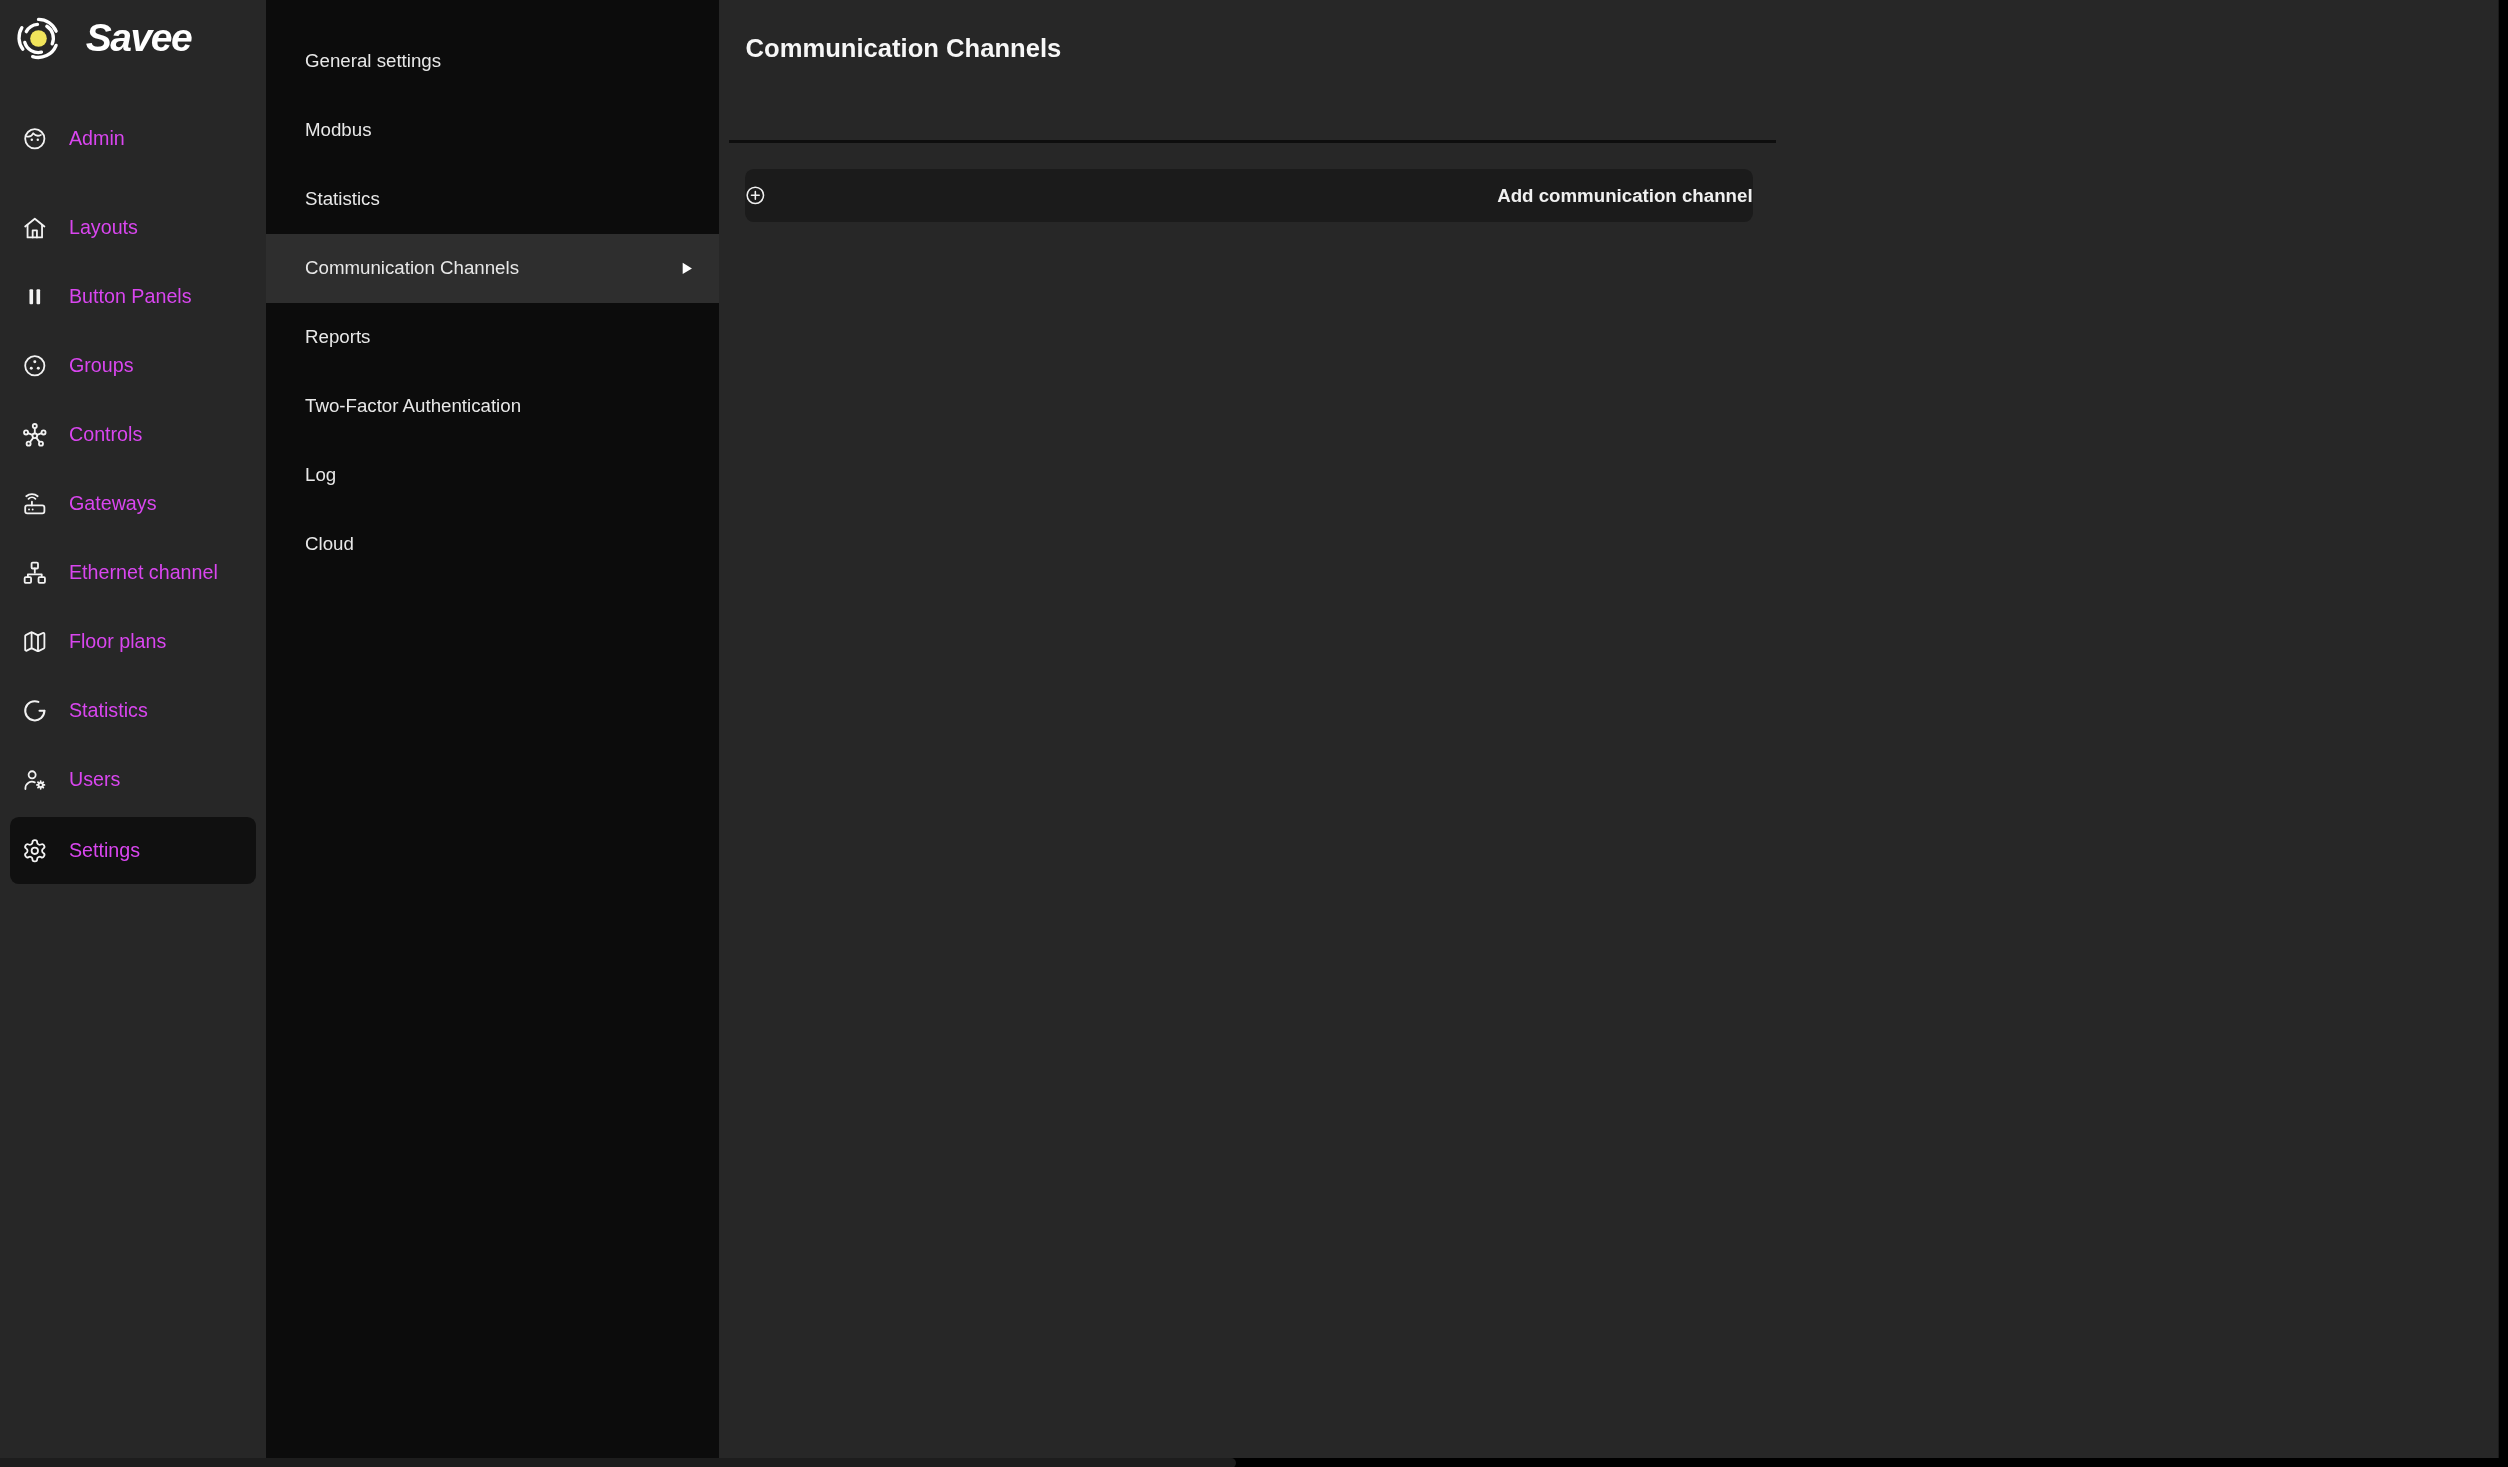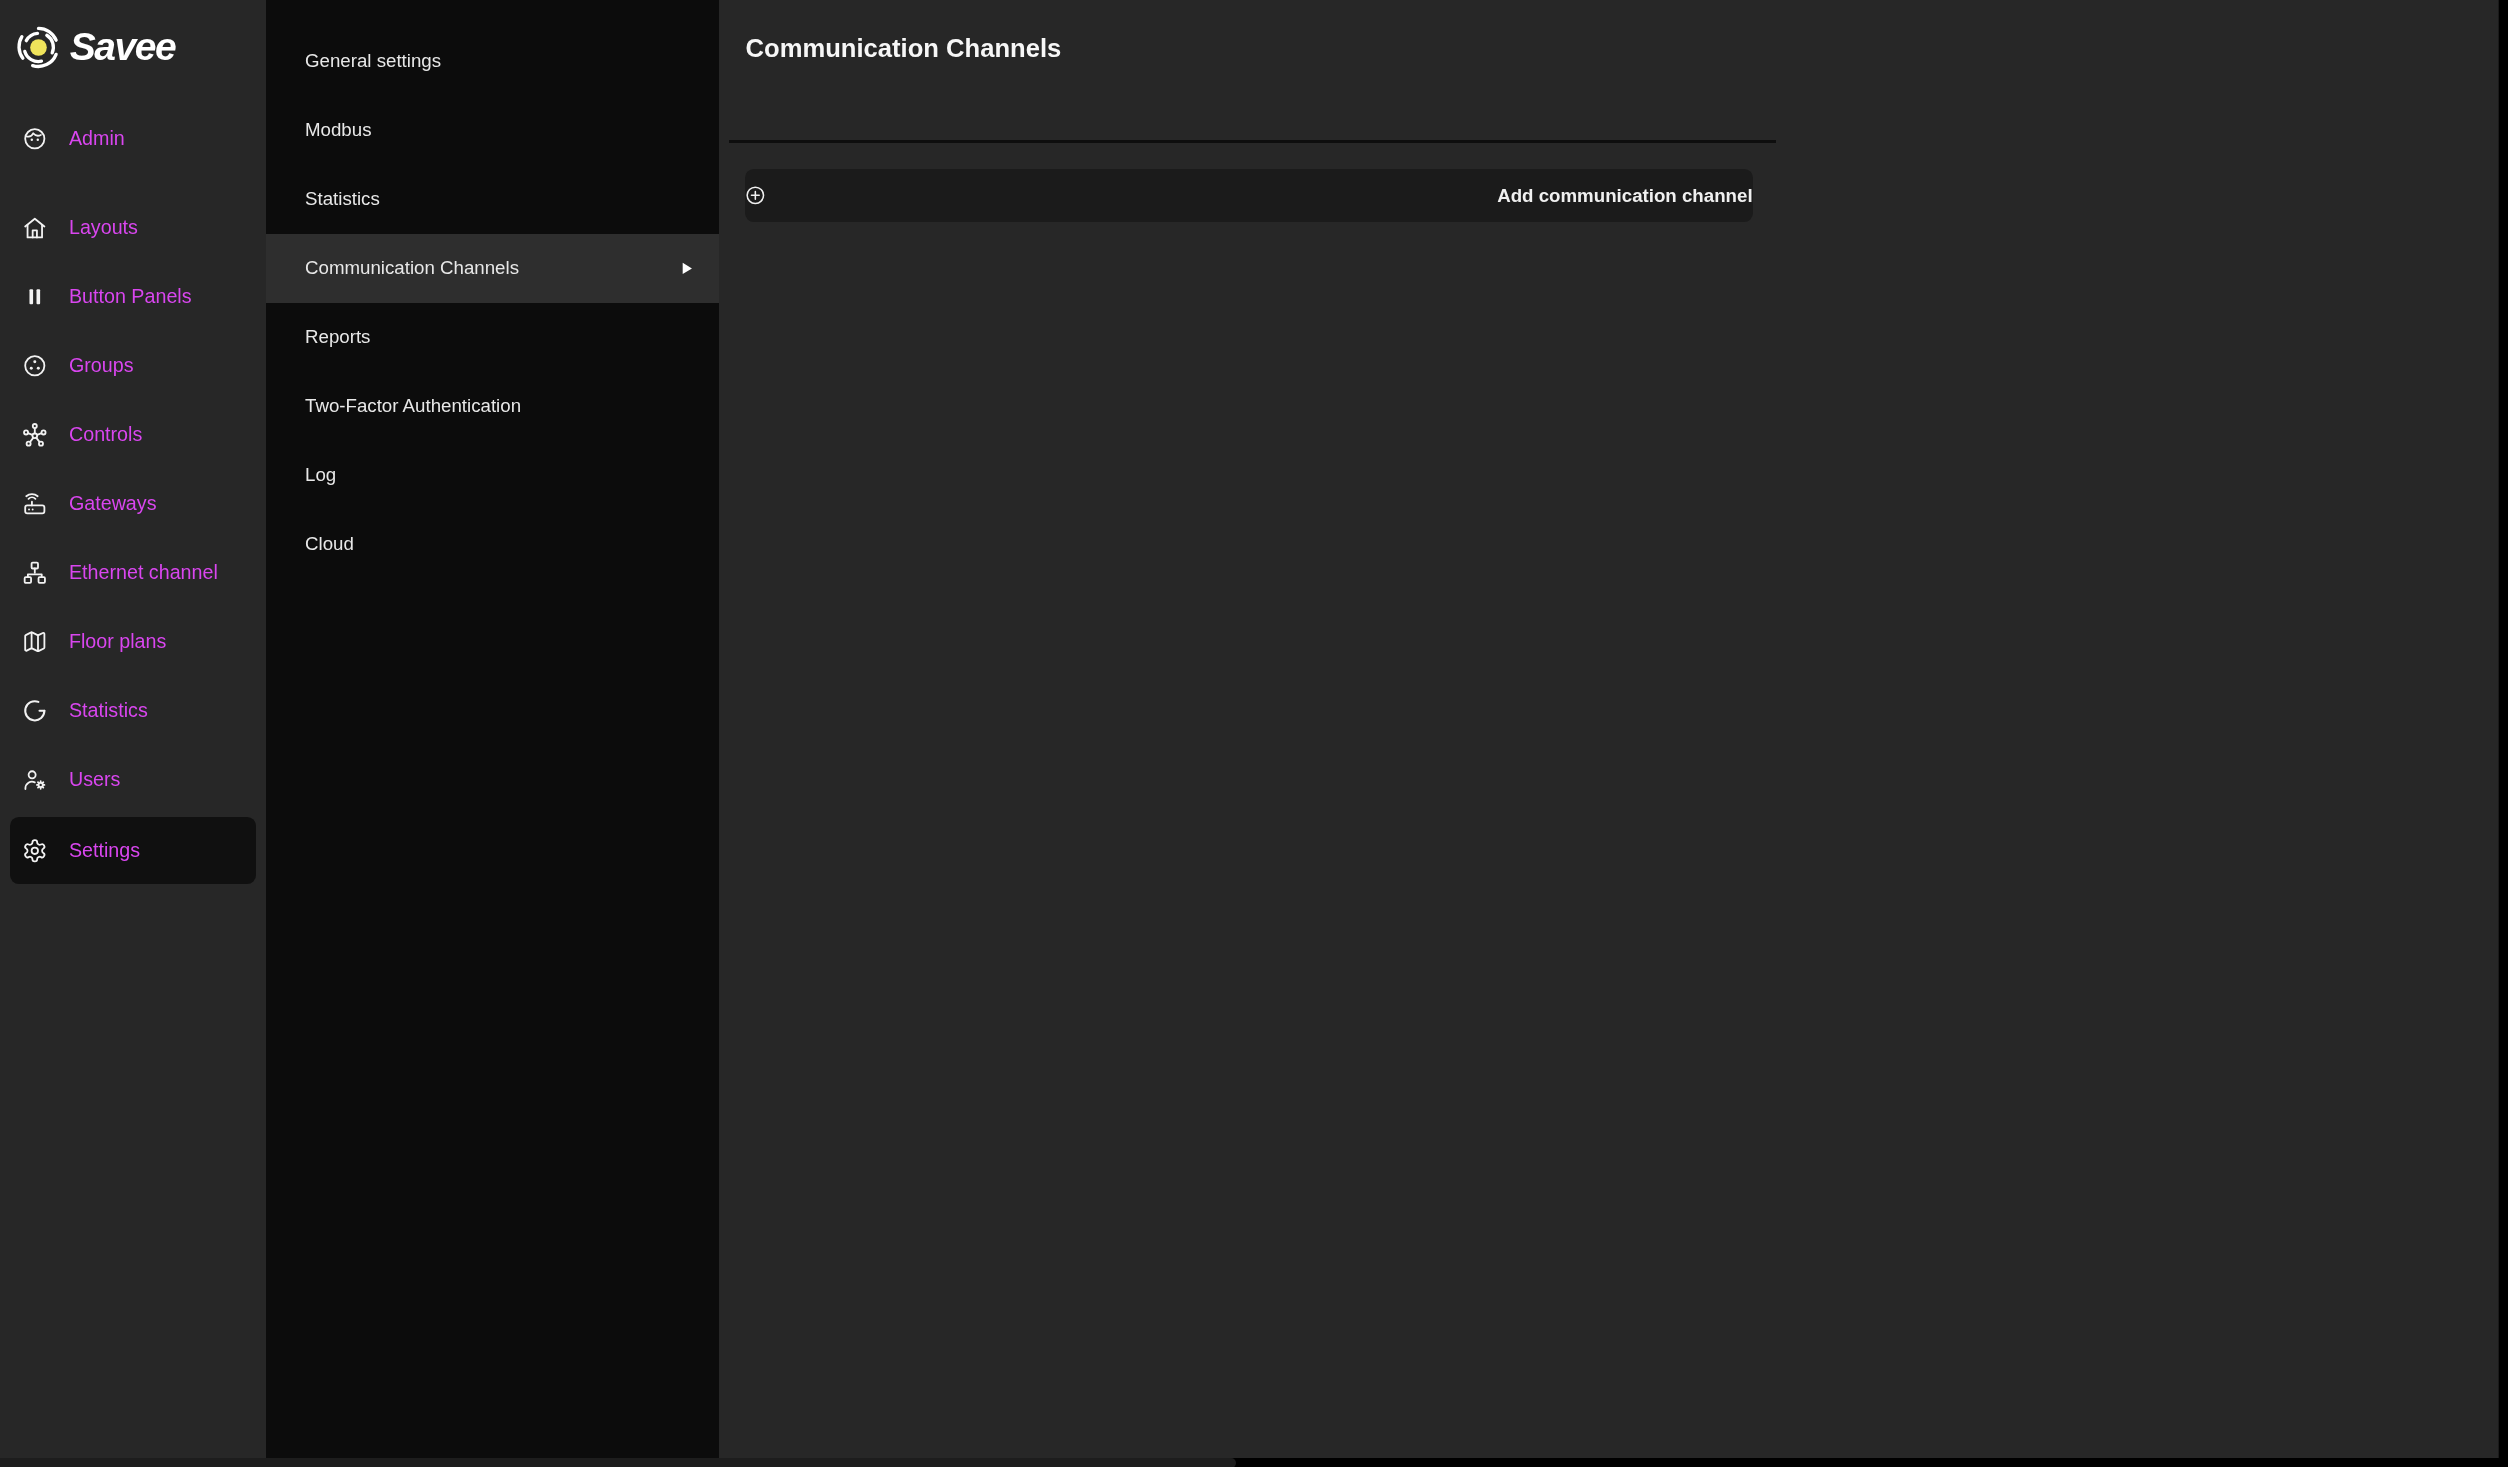--- a/index.html
+++ b/index.html
@@ -19,21 +19,21 @@
     font-family:"Liberation Sans", sans-serif;
     color:var(--text);
     position:relative;
   }
   
   .sidebar{
     position:absolute;left:0;top:0;width:266px;height:1458px;
     background:var(--bg);
   }
   .logo{
-    display:flex;align-items:center;gap:9px;
+    display:flex;gap:25px;
     margin:15.8px 0 0 15.8px;height:63px;
   }
   .logo-text{
     font-size:39px;font-weight:800;font-style:italic;
     letter-spacing:-1.5px;color:#fff;
   }
   .side-nav{margin-top:25.6px;}
   .side-item{
     display:flex;align-items:center;gap:21.7px;
     height:69px;padding-left:21.7px;cursor:pointer;

